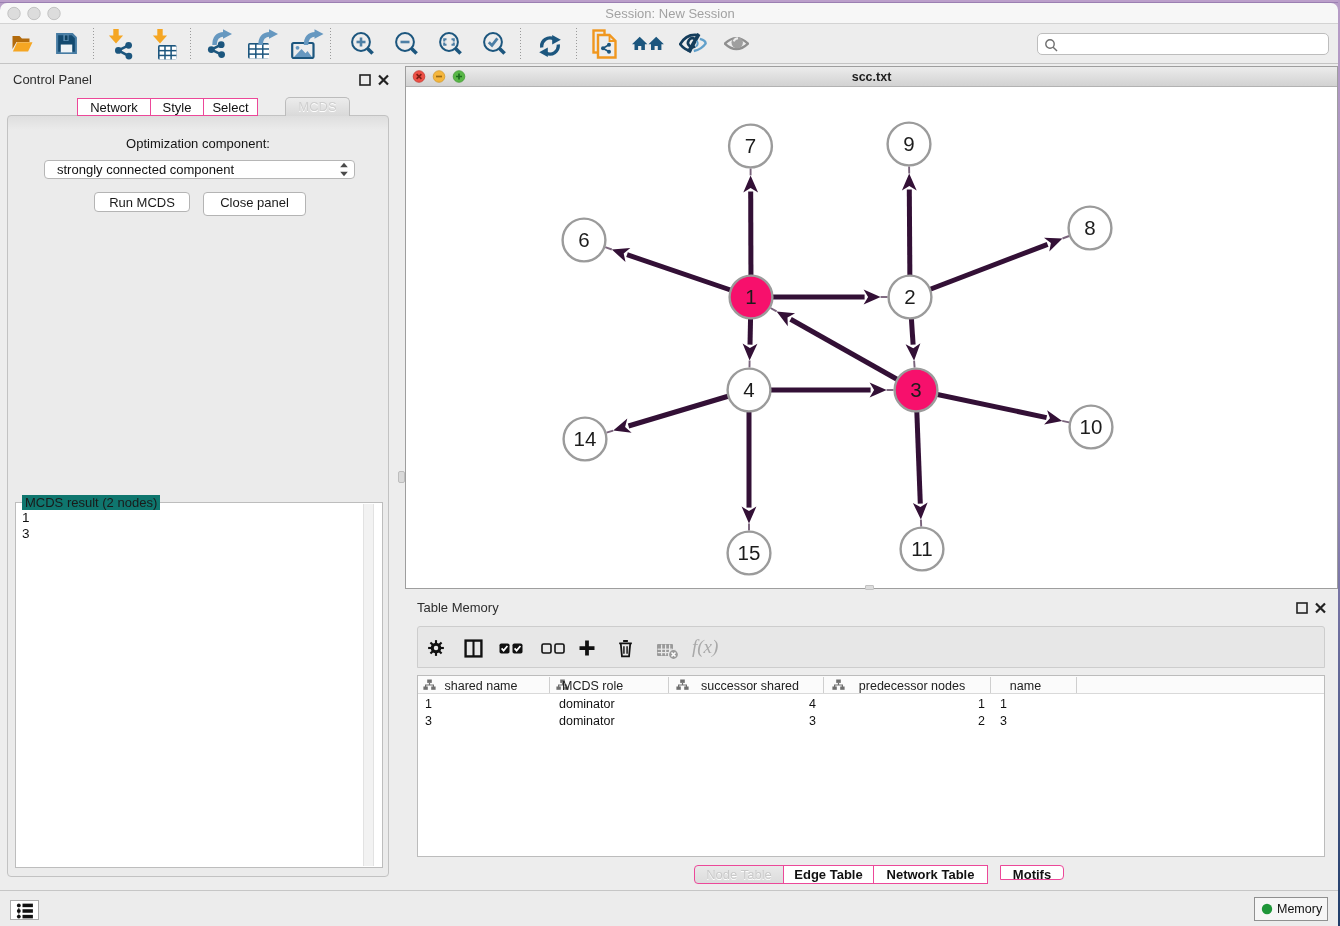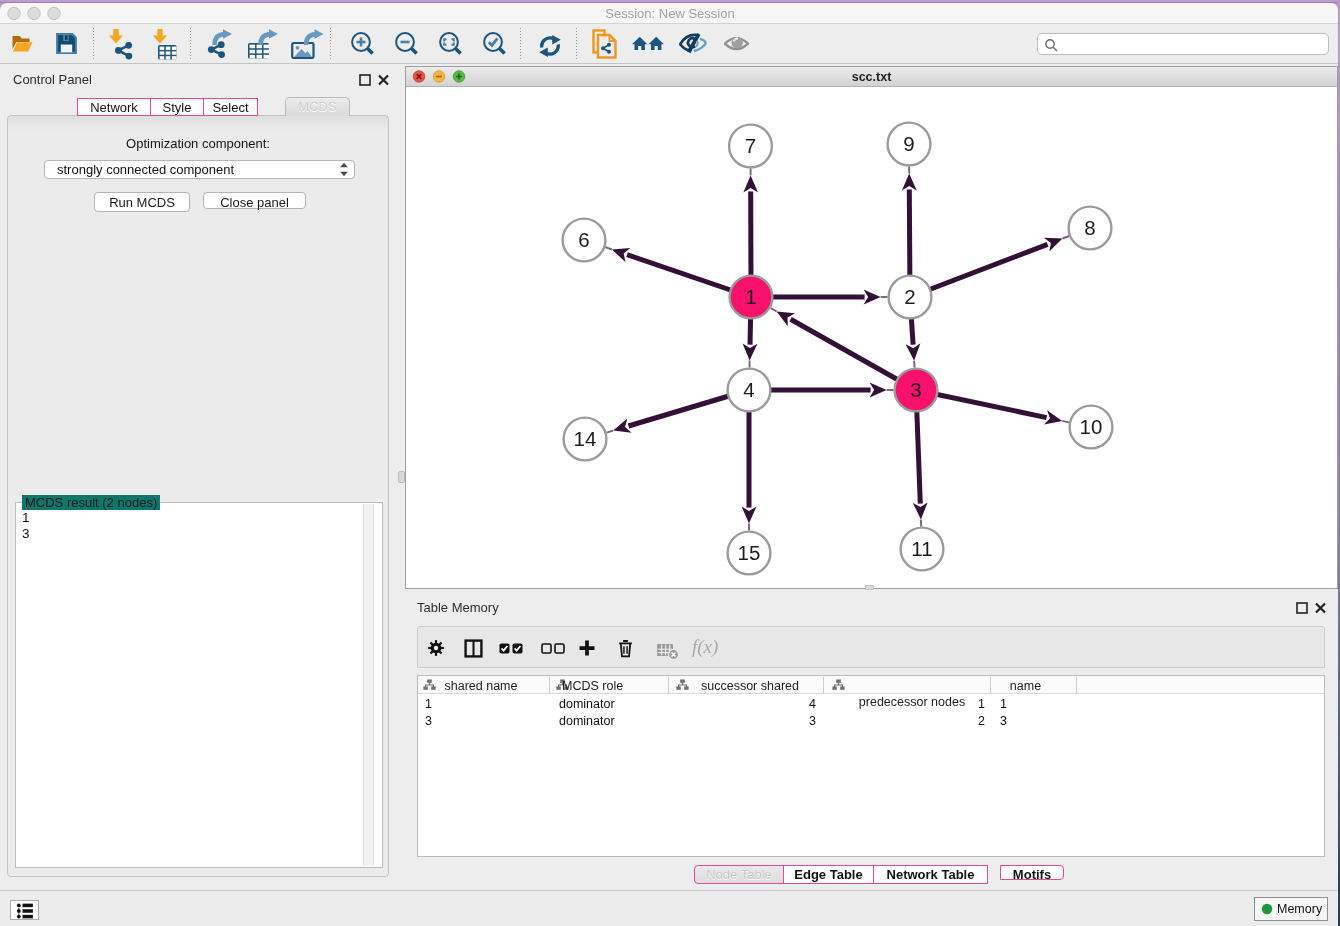--- a/index.html
+++ b/index.html
@@ -177,21 +177,21 @@
   border-color:#bcbcbc;border-radius:5px 5px 0 0;color:#cfcfcf;text-shadow:0 1px 0 #fff;border-bottom:none;margin-left:28px;">MCDS</div>
 
 <div class="abs" style="left:8px;top:136px;width:380px;text-align:center;font-size:13px;color:#141414;">Optimization component:</div>
 <div class="abs" style="left:44px;top:160px;width:311px;height:19px;background:#fff;border:1px solid #b6b6b6;border-radius:4px;
   font-size:13px;color:#111;line-height:17px;padding-left:12px;">strongly connected component</div>
 <svg class="abs" style="left:339px;top:162px" width="10" height="15" viewBox="0 0 10 15">
   <path d="M1.2 5.2 L5 0.8 L8.8 5.2 Z" fill="#4a4a4a"></path>
   <path d="M1.2 9.8 L5 14.2 L8.8 9.8 Z" fill="#4a4a4a"></path>
 </svg>
 <div class="btn" style="left:94px;top:192px;width:96px;height:20px;line-height:19px;">Run MCDS</div>
-<div class="btn" style="left:203px;top:192px;width:103px;height:17px;line-height:19px;">Close panel</div>
+<div class="btn" style="left:203px;top:192px;width:103px;height:24px;line-height:19px;">Close panel</div>
 
 <div class="abs" style="left:15px;top:502px;width:368px;height:366px;border:1px solid #bdbdbd;background:#fff;"></div>
 <div class="abs" style="left:22px;top:495px;background:#0f766e;padding:0 3px;font-size:13px;color:#1a1a1a;">MCDS result (2 nodes)</div>
 <div class="abs" style="left:363px;top:504px;width:11px;height:362px;background:#f2f2f2;border-left:1px solid #e2e2e2;border-right:1px solid #e2e2e2;"></div>
 <div class="abs" style="left:22px;top:510px;font-size:13.5px;line-height:16.3px;color:#111;">1<br>3</div>
 
 <div class="abs" style="left:398px;top:471px;width:7px;height:12px;background:#d9d9d9;border:1px solid #bdbdbd;border-radius:2px;"></div>
 
 <div class="abs" style="left:405px;top:66px;width:933px;height:523px;background:#fff;border:1px solid #9e9e9e;"></div>
 <div class="abs" style="left:406px;top:67px;width:931px;height:20px;background:linear-gradient(#ececec,#d2d2d2);border-bottom:1px solid #b2b2b2;"></div>
@@ -362,21 +362,21 @@
   </svg>
 <svg style="position:absolute;left:832px;top:679px" width="13" height="11" viewBox="0 0 12.6 11">
     <rect x="4" y="0.5" width="4.6" height="3.4" fill="#6f6f6f"></rect>
     <path d="M6.3 3.9 V6 M2.4 8.5 V6 H10.2 V8.5" fill="none" stroke="#6f6f6f" stroke-width="1.2"></path>
     <rect x="0.2" y="7.5" width="4.4" height="3.3" fill="#6f6f6f"></rect>
     <rect x="8" y="7.5" width="4.4" height="3.3" fill="#6f6f6f"></rect>
   </svg>
 <div class="abs" style="left:426px;top:679px;width:110px;text-align:center;font-size:12.5px;color:#222;">shared name</div>
 <div class="abs" style="left:562px;top:679px;width:90px;text-align:left;font-size:12.5px;color:#222;">MCDS role</div>
 <div class="abs" style="left:686px;top:679px;width:128px;text-align:center;font-size:12.5px;color:#222;">successor shared</div>
-<div class="abs" style="left:842px;top:679px;width:140px;text-align:center;font-size:12.5px;color:#222;margin-top:16px;">predecessor nodes</div>
+<div class="abs" style="left:842px;top:679px;width:140px;text-align:center;font-size:12.5px;color:#222;">predecessor nodes</div>
 <div class="abs" style="left:983px;top:679px;width:85px;text-align:center;font-size:12.5px;color:#222;">name</div>
 <div class="abs" style="left:425px;top:697px;font-size:12.5px;color:#111;">1</div>
 <div class="abs" style="left:559px;top:697px;font-size:12.5px;color:#111;">dominator</div>
 <div class="abs" style="left:760px;top:697px;width:56px;text-align:right;font-size:12.5px;color:#111;">4</div>
 <div class="abs" style="left:930px;top:697px;width:55px;text-align:right;font-size:12.5px;color:#111;">1</div>
 <div class="abs" style="left:1000px;top:697px;font-size:12.5px;color:#111;">1</div>
 <div class="abs" style="left:425px;top:714px;font-size:12.5px;color:#111;">3</div>
 <div class="abs" style="left:559px;top:714px;font-size:12.5px;color:#111;">dominator</div>
 <div class="abs" style="left:760px;top:714px;width:56px;text-align:right;font-size:12.5px;color:#111;">3</div>
 <div class="abs" style="left:930px;top:714px;width:55px;text-align:right;font-size:12.5px;color:#111;">2</div>

